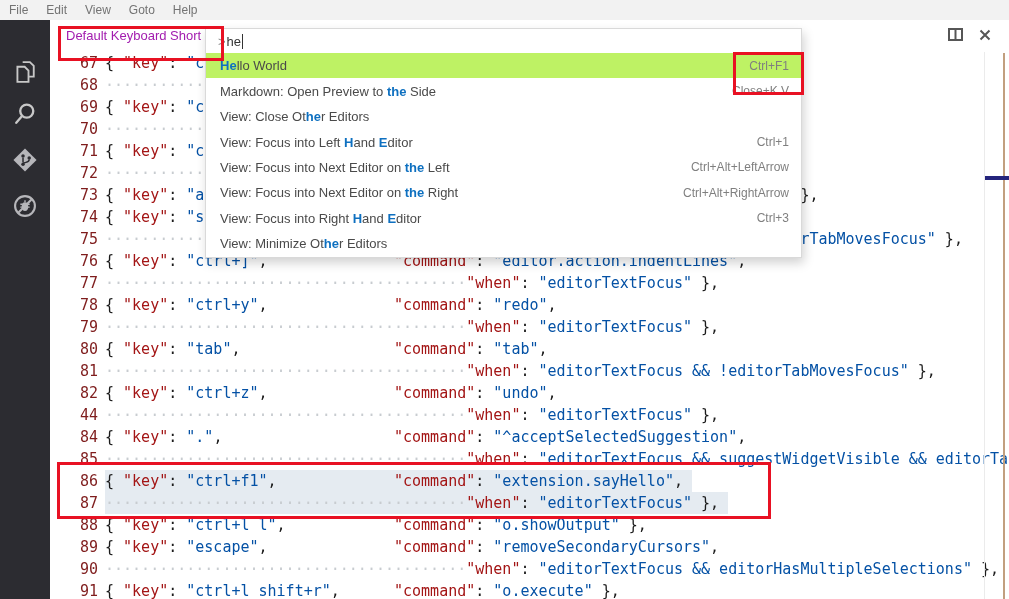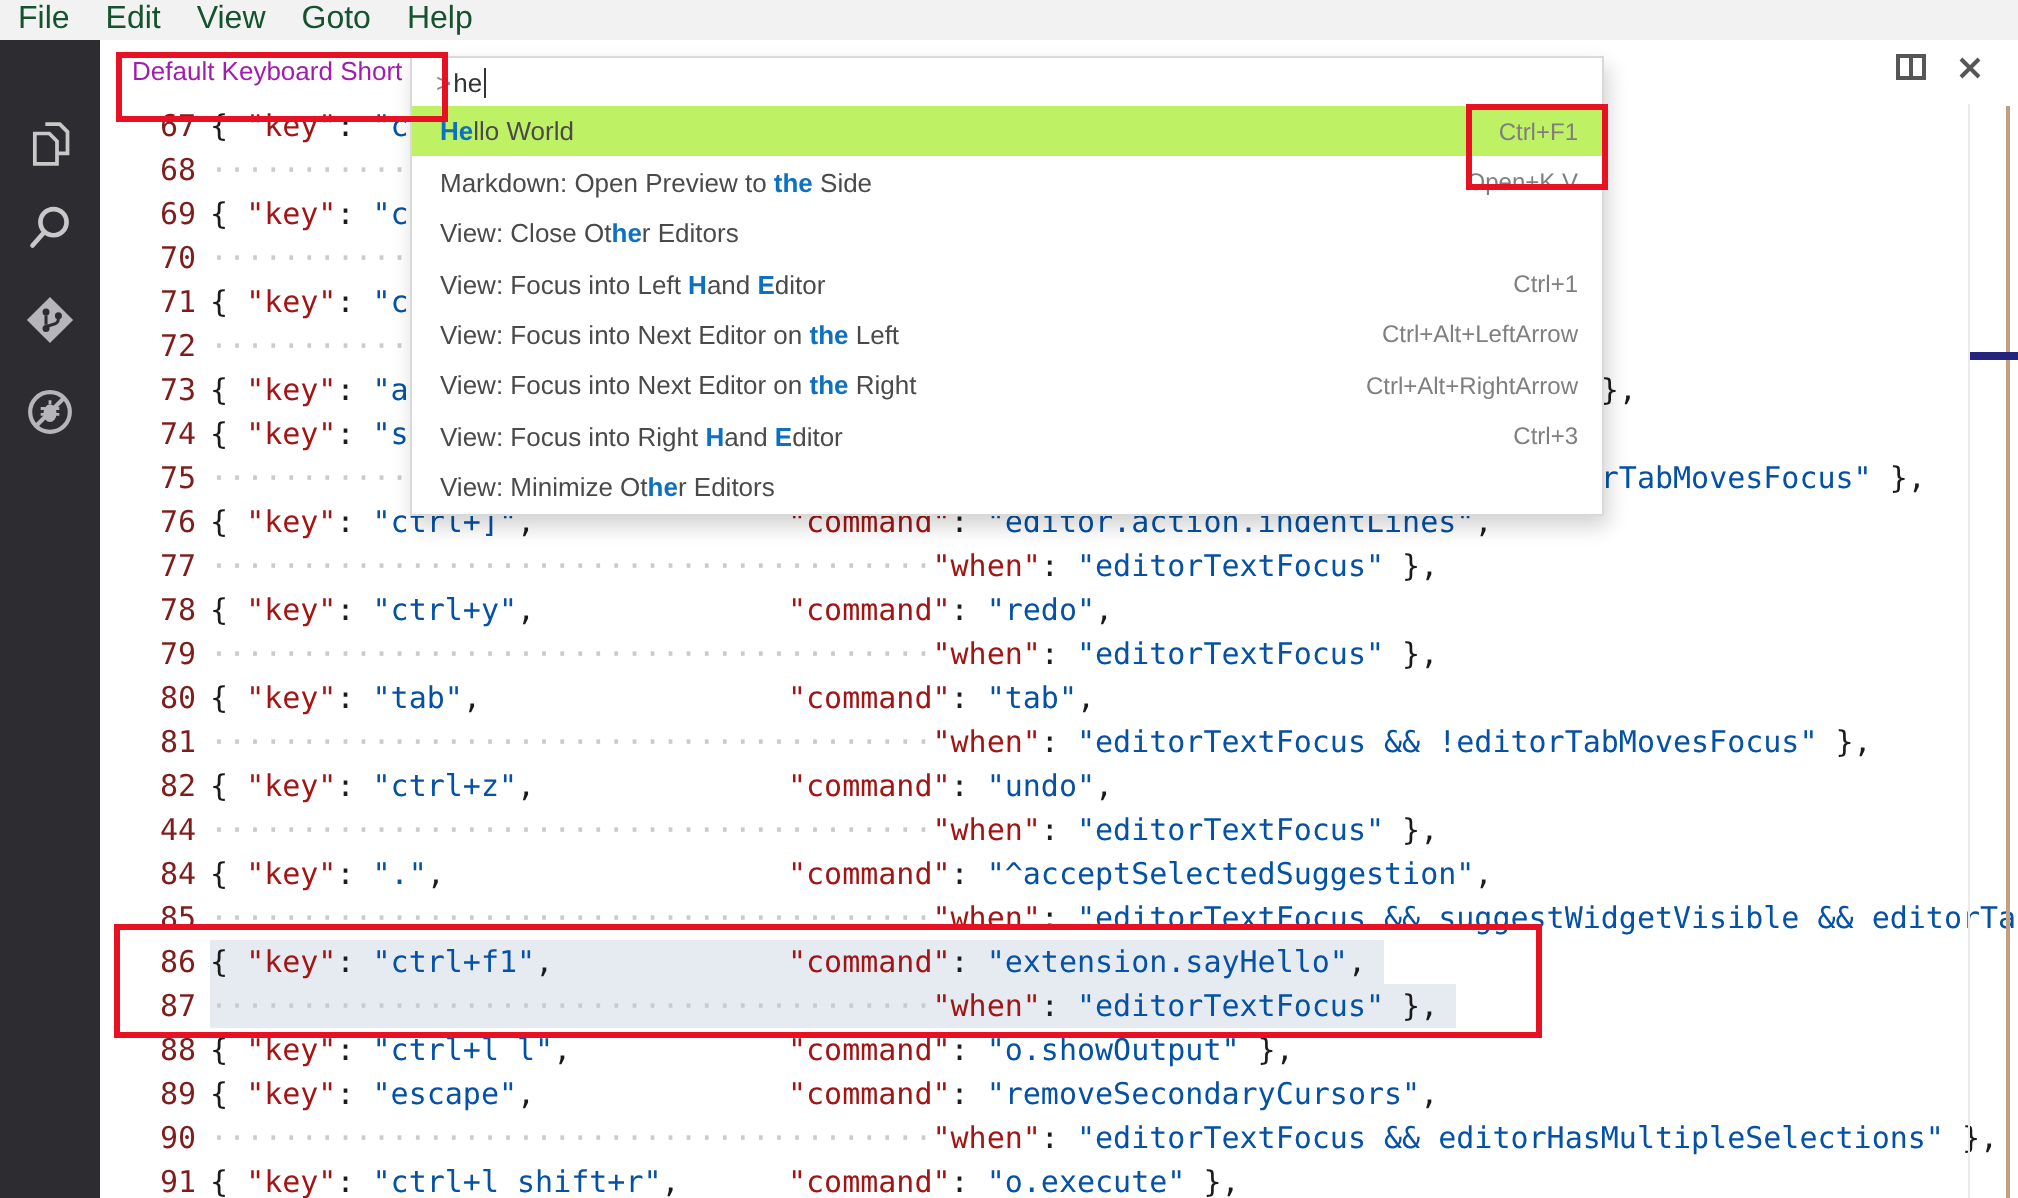--- a/index.html
+++ b/index.html
@@ -1,20 +1,20 @@
 <!DOCTYPE html>
 <html><head>
 <meta charset="utf-8">
 <style>
   html,body{margin:0;padding:0;}
   body{width:1009px;height:599px;position:relative;overflow:hidden;background:#fff;
        font-family:"Liberation Sans","DejaVu Sans",sans-serif;}
   
   .menubar{position:absolute;left:0;top:0;width:1009px;height:20px;background:#f2f2f2;
-           display:flex;align-items:center;font-size:16px;color:#14532d;}
+           display:flex;align-items:center;font-size:12px;color:#737373;}
   .menubar .mi{padding:0 9px;line-height:20px;cursor:default;}
   
   .activitybar{position:absolute;left:0;top:20px;width:50px;height:579px;background:#2c2c31;}
   .abicon{position:absolute;left:11px;width:28px;height:28px;}
   
   .tabbar{position:absolute;left:50px;top:20px;width:959px;height:32px;background:#ffffff;}
   .tabtitle{position:absolute;left:16px;top:8px;font-size:13px;color:#a21caf;white-space:nowrap;}
   .ed-actions{position:absolute;right:18px;top:7px;display:flex;gap:16px;align-items:center;}
   
   .code{position:absolute;left:50px;top:52px;width:959px;}
@@ -221,21 +221,21 @@
       <span class="qquery">he</span>
       <span class="qcaret"></span>
   </div>
   <div id="qlist">
       <div class="qrow selected">
         <span class="qlabel"><b>He</b><span>llo World</span></span>
         <span class="qshortcut">Ctrl+F1</span>
       </div>
       <div class="qrow">
         <span class="qlabel"><span>Markdown: Open Preview to </span><b>the</b><span> Side</span></span>
-        <span class="qshortcut">Open+K V</span>
+        <span class="qshortcut">Close+K V</span>
       </div>
       <div class="qrow">
         <span class="qlabel"><span>View: Close Ot</span><b>he</b><span>r Editors</span></span>
         <span class="qshortcut"></span>
       </div>
       <div class="qrow">
         <span class="qlabel"><span>View: Focus into Left </span><b>H</b><span>and </span><b>E</b><span>ditor</span></span>
         <span class="qshortcut">Ctrl+1</span>
       </div>
       <div class="qrow">

